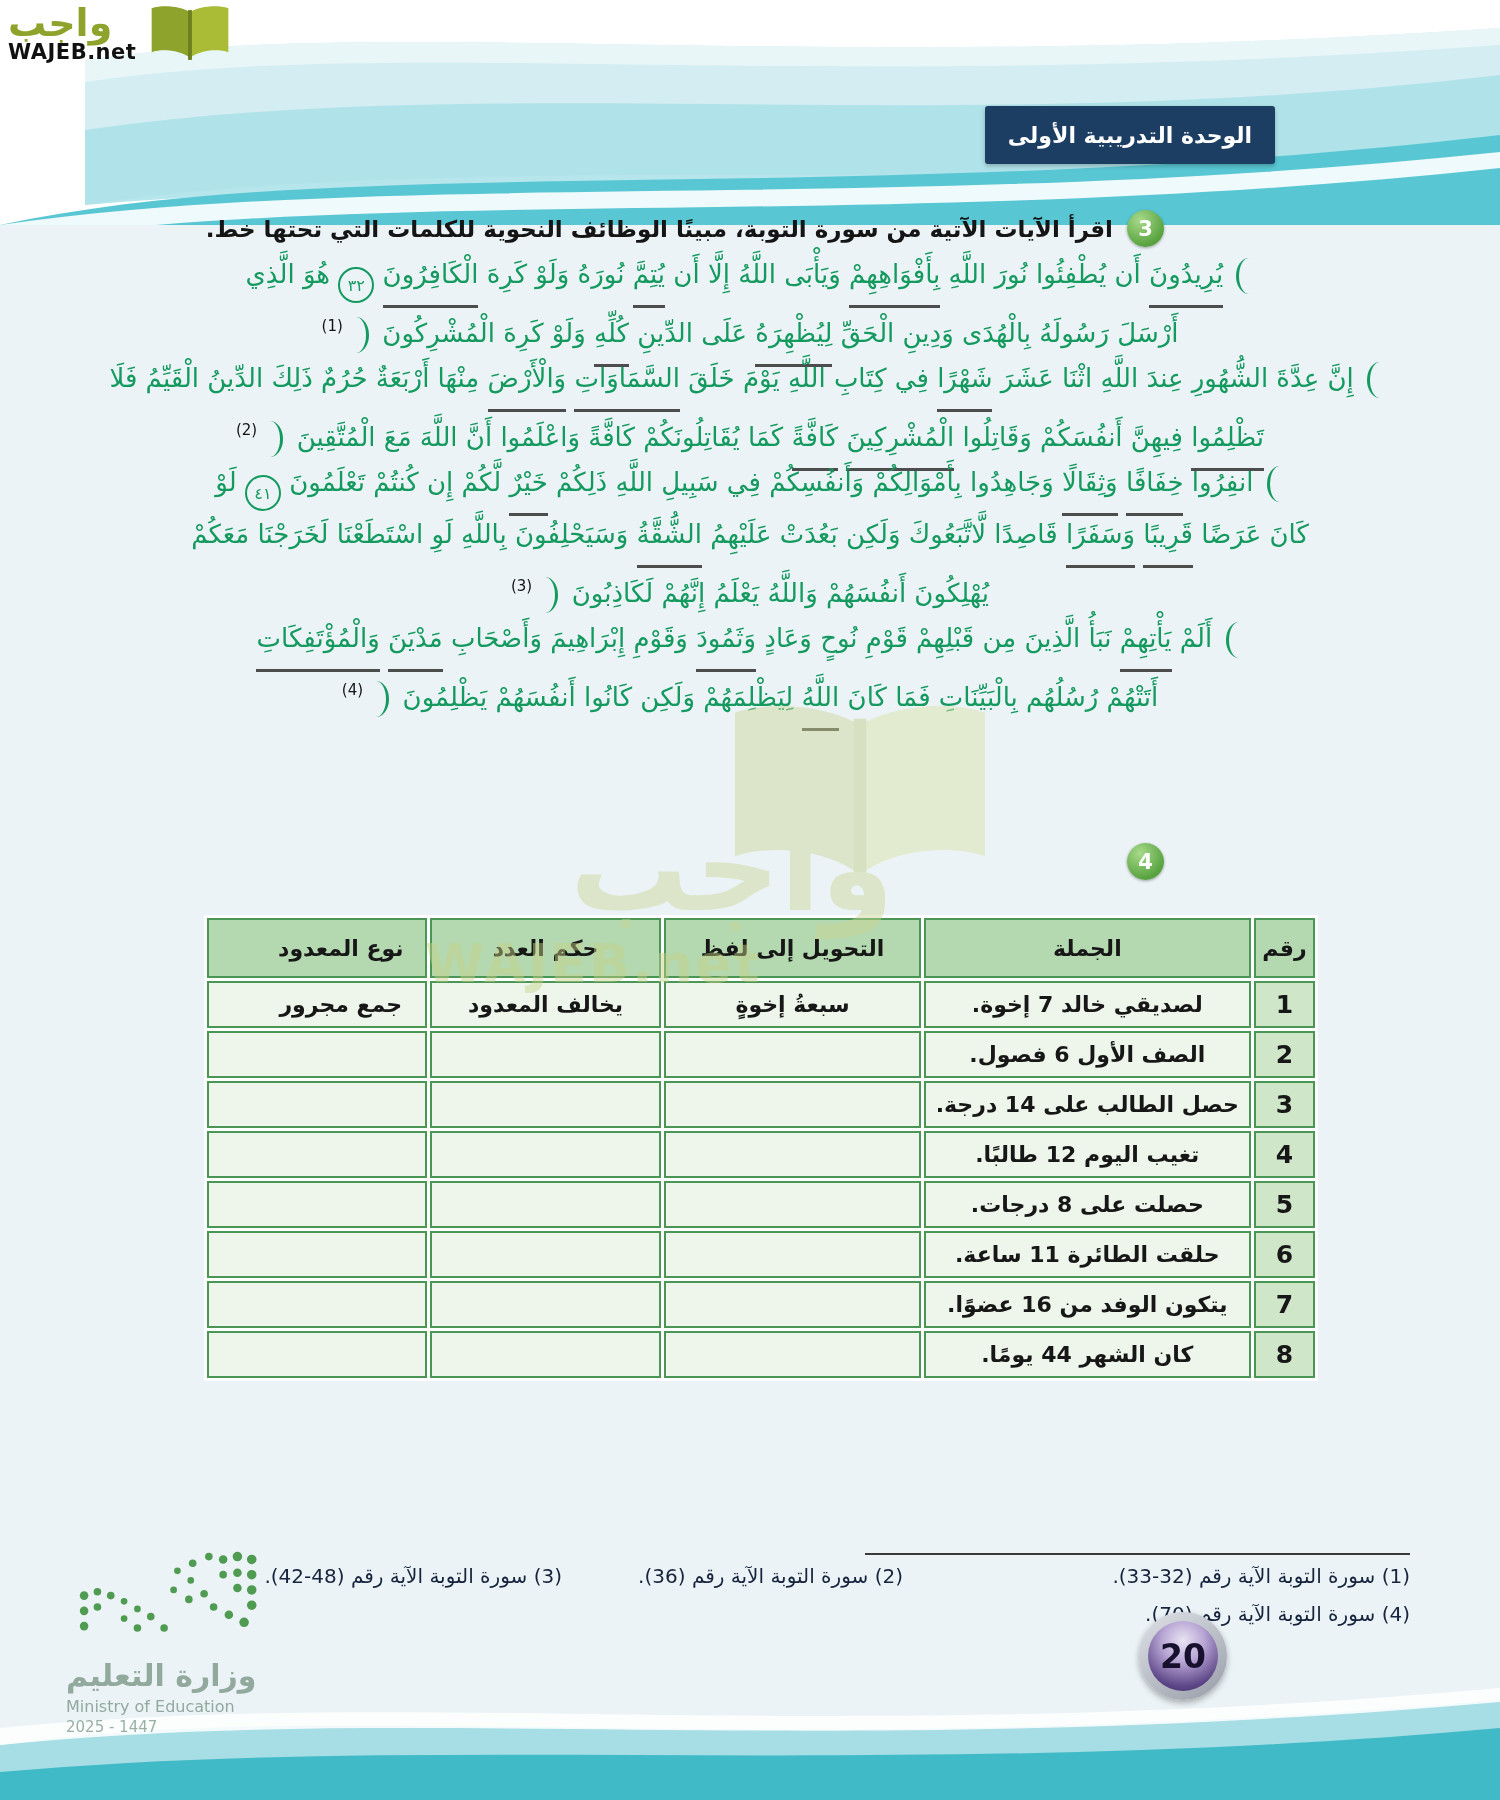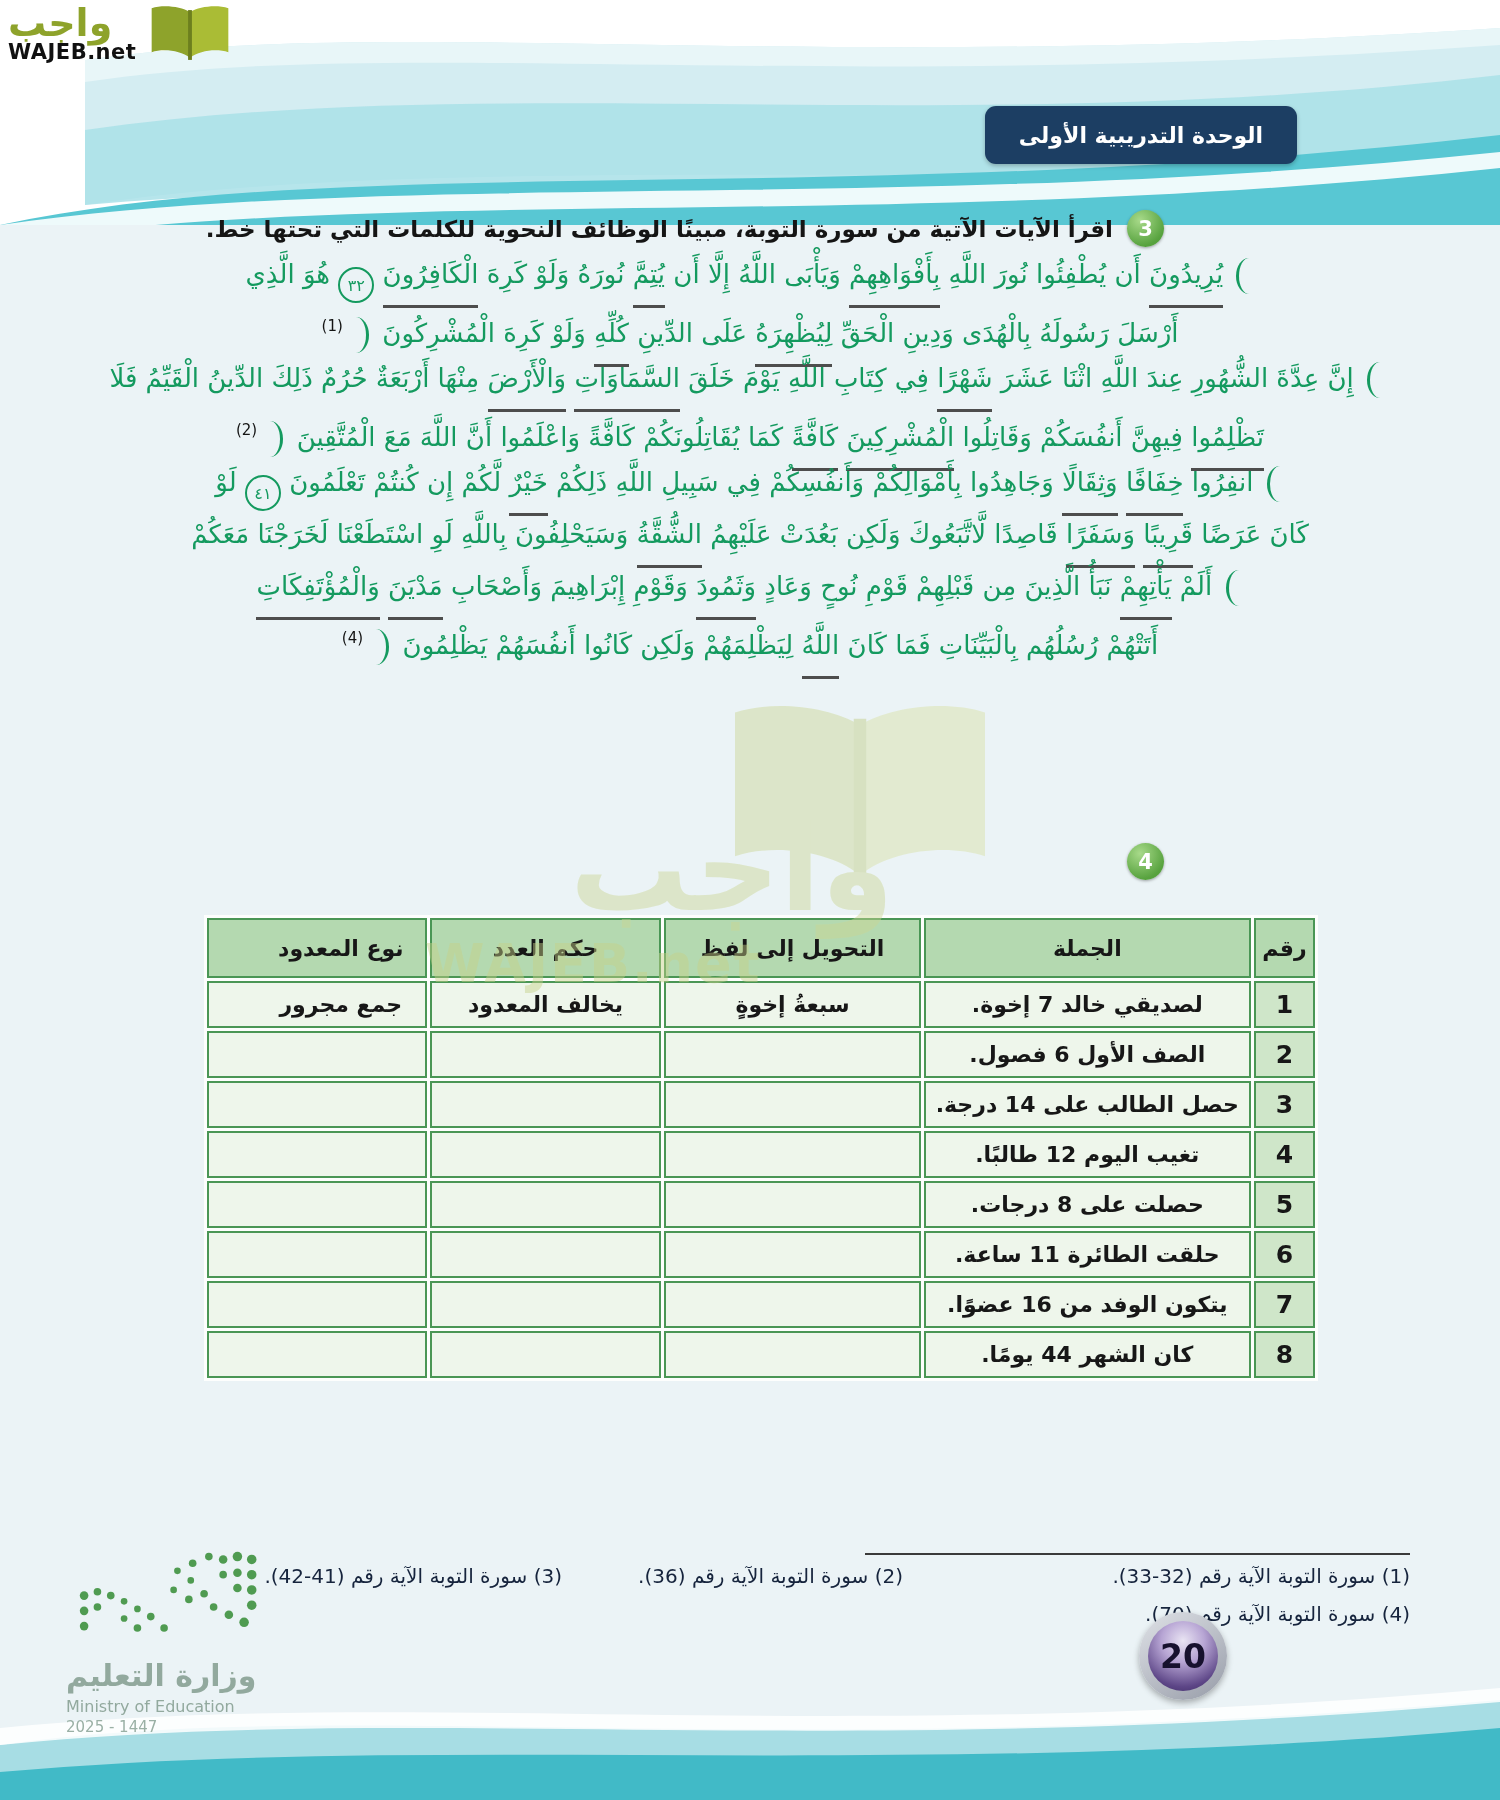--- a/index.html
+++ b/index.html
@@ -10,22 +10,22 @@
   *{margin:0;padding:0;box-sizing:border-box;}
   body{background:#ffffff;font-family:"DejaVu Sans","Liberation Sans",sans-serif;}
   .page{position:relative;width:1500px;height:1800px;background:#ebf3f6;overflow:hidden;}
 
   
   .header-wave{position:absolute;top:0;left:0;z-index:1;}
   .brand{position:absolute;left:8px;top:4px;z-index:3;display:flex;align-items:flex-start;gap:8px;}
   .brand-text{display:flex;flex-direction:column;align-items:flex-start;line-height:1;}
   .brand-ar{color:var(--olive);font-size:38px;font-weight:bold;}
   .brand-latin{color:#111;font-size:21px;font-weight:bold;letter-spacing:.5px;}
-  .unit-banner{position:absolute;left:985px;top:106px;width:312px;height:58px;z-index:3;
-    background:var(--navy);border-radius:11px;display:flex;align-items:center;justify-content:center;
+  .unit-banner{position:absolute;left:985px;top:106px;width:290px;height:58px;z-index:3;
+    background:var(--navy);border-radius:3px;display:flex;align-items:center;justify-content:center;
     color:#fff;font-size:22px;font-weight:bold;direction:rtl;box-shadow:0 2px 4px rgba(0,0,0,.25);}
 
   
   .ex-row{position:absolute;display:flex;direction:rtl;align-items:center;gap:14px;z-index:4;}
   .ex3-row{right:336px;top:210px;}
   .ex4-row{right:336px;top:843px;}
   .q-badge{width:37px;height:37px;border-radius:50%;flex:0 0 37px;
     background:radial-gradient(circle at 35% 28%,#a8da8a,var(--badge-grn) 72%);
     color:#fff;font-weight:bold;font-size:21px;display:flex;align-items:center;justify-content:center;
     box-shadow:0 1px 3px rgba(0,0,0,.35);}
@@ -115,20 +115,21 @@
     <div class="ex-prompt">اقرأ الآيات الآتية من سورة التوبة، مبينًا الوظائف النحوية للكلمات التي تحتها خط.</div>
   </div>
 
   <div class="verses">
       <div class="verse-line"><span class="br br-open">﴿</span> <span class="uw">يُرِيدُونَ</span> <span>أَن يُطْفِئُوا نُورَ اللَّهِ</span> <span class="uw">بِأَفْوَاهِهِمْ</span> <span>وَيَأْبَى اللَّهُ إِلَّا أَن</span> <span class="uw">يُتِمَّ</span> <span>نُورَهُ وَلَوْ كَرِهَ</span> <span class="uw">الْكَافِرُونَ</span> <span class="vnum">٣٢</span> <span>هُوَ الَّذِي</span> </div>
       <div class="verse-line"><span>أَرْسَلَ رَسُولَهُ بِالْهُدَى وَدِينِ الْحَقِّ</span> <span class="uw">لِيُظْهِرَهُ</span> <span>عَلَى الدِّينِ</span> <span class="uw">كُلِّهِ</span> <span>وَلَوْ كَرِهَ الْمُشْرِكُونَ</span> <span class="br br-close">﴾</span> <span class="fnmark">(1)</span> </div>
       <div class="verse-line"><span class="br br-open">﴿</span> <span>إِنَّ عِدَّةَ الشُّهُورِ عِندَ اللَّهِ اثْنَا عَشَرَ</span> <span class="uw">شَهْرًا</span> <span>فِي كِتَابِ اللَّهِ يَوْمَ خَلَقَ</span> <span class="uw">السَّمَاوَاتِ</span> <span class="uw">وَالْأَرْضَ</span> <span>مِنْهَا أَرْبَعَةٌ حُرُمٌ ذَلِكَ الدِّينُ الْقَيِّمُ فَلَا</span> </div>
       <div class="verse-line"><span class="uw">تَظْلِمُوا</span> <span>فِيهِنَّ أَنفُسَكُمْ وَقَاتِلُوا</span> <span class="uw">الْمُشْرِكِينَ</span> <span class="uw">كَافَّةً</span> <span>كَمَا يُقَاتِلُونَكُمْ كَافَّةً وَاعْلَمُوا أَنَّ اللَّهَ مَعَ الْمُتَّقِينَ</span> <span class="br br-close">﴾</span> <span class="fnmark">(2)</span> </div>
       <div class="verse-line"><span class="br br-open">﴿</span> <span>انفِرُوا</span> <span class="uw">خِفَافًا</span> <span class="uw">وَثِقَالًا</span> <span>وَجَاهِدُوا بِأَمْوَالِكُمْ وَأَنفُسِكُمْ فِي سَبِيلِ اللَّهِ ذَلِكُمْ</span> <span class="uw">خَيْرٌ</span> <span>لَّكُمْ إِن كُنتُمْ تَعْلَمُونَ</span> <span class="vnum">٤١</span> <span>لَوْ</span> </div>
       <div class="verse-line"><span>كَانَ عَرَضًا</span> <span class="uw">قَرِيبًا</span> <span class="uw">وَسَفَرًا</span> <span>قَاصِدًا لَّاتَّبَعُوكَ وَلَكِن بَعُدَتْ عَلَيْهِمُ</span> <span class="uw">الشُّقَّةُ</span> <span>وَسَيَحْلِفُونَ بِاللَّهِ لَوِ اسْتَطَعْنَا لَخَرَجْنَا مَعَكُمْ</span> </div>
+      <div class="verse-line"><span>يُهْلِكُونَ أَنفُسَهُمْ وَاللَّهُ يَعْلَمُ إِنَّهُمْ لَكَاذِبُونَ</span> <span class="br br-close">﴾</span> <span class="fnmark">(3)</span> </div>
       <div class="verse-line"><span class="br br-open">﴿</span> <span>أَلَمْ</span> <span class="uw">يَأْتِهِمْ</span> <span>نَبَأُ الَّذِينَ مِن قَبْلِهِمْ قَوْمِ نُوحٍ وَعَادٍ</span> <span class="uw">وَثَمُودَ</span> <span>وَقَوْمِ إِبْرَاهِيمَ وَأَصْحَابِ</span> <span class="uw">مَدْيَنَ</span> <span class="uw">وَالْمُؤْتَفِكَاتِ</span> </div>
       <div class="verse-line"><span>أَتَتْهُمْ رُسُلُهُم بِالْبَيِّنَاتِ فَمَا كَانَ</span> <span class="uw">اللَّهُ</span> <span>لِيَظْلِمَهُمْ وَلَكِن كَانُوا أَنفُسَهُمْ يَظْلِمُونَ</span> <span class="br br-close">﴾</span> <span class="fnmark">(4)</span> </div>
     </div>
 
   <div class="watermark">
     <svg class="wm-book" width="320" height="200" viewBox="0 0 96 64">
       <path d="M48,8 C38,2 20,0 8,4 L8,50 C20,46 38,48 48,56 Z" fill="#ccd693"></path>
       <path d="M48,8 C58,2 76,0 88,4 L88,50 C76,46 58,48 48,56 Z" fill="#d8e1a4"></path>
       <rect x="46" y="6" width="4" height="52" fill="#c0cc83"></rect>
     </svg>
@@ -206,21 +207,21 @@
           <td class="c-conv"></td>
           <td class="c-rule"></td>
           <td class="c-type"></td>
         </tr>
       </tbody>
   </table>
 
   <div class="fn-sep"></div>
   <div class="fn fn-1">(1) سورة التوبة الآية رقم (32-33).</div>
   <div class="fn fn-2">(2) سورة التوبة الآية رقم (36).</div>
-  <div class="fn fn-3">(3) سورة التوبة الآية رقم (41-42).</div>
+  <div class="fn fn-3">(3) سورة التوبة الآية رقم (48-42).</div>
   <div class="fn fn-4">(4) سورة التوبة الآية رقم (70).</div>
 
   <div class="ministry">
     <svg width="200" height="100" viewBox="0 0 200 105" fill="#4f9b51">
       <circle cx="190" cy="12" r="5"></circle>
         <circle cx="175" cy="9" r="5"></circle>
         <circle cx="160" cy="12" r="4.5"></circle>
         <circle cx="145" cy="9" r="4"></circle>
       <circle cx="190" cy="28" r="5"></circle>
         <circle cx="175" cy="26" r="4.5"></circle>

